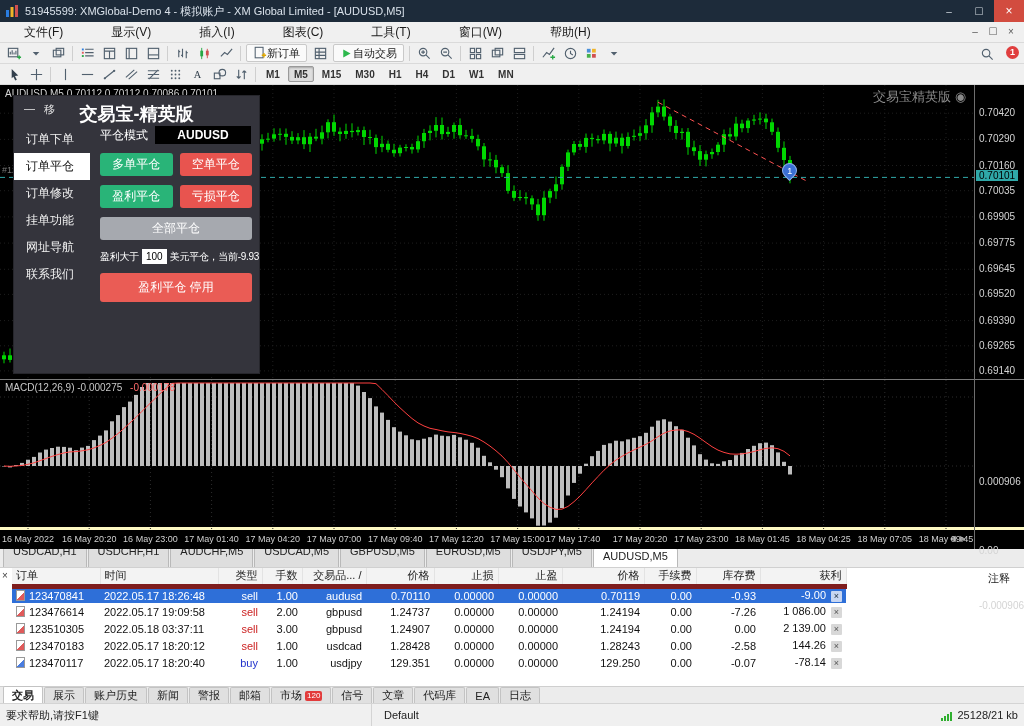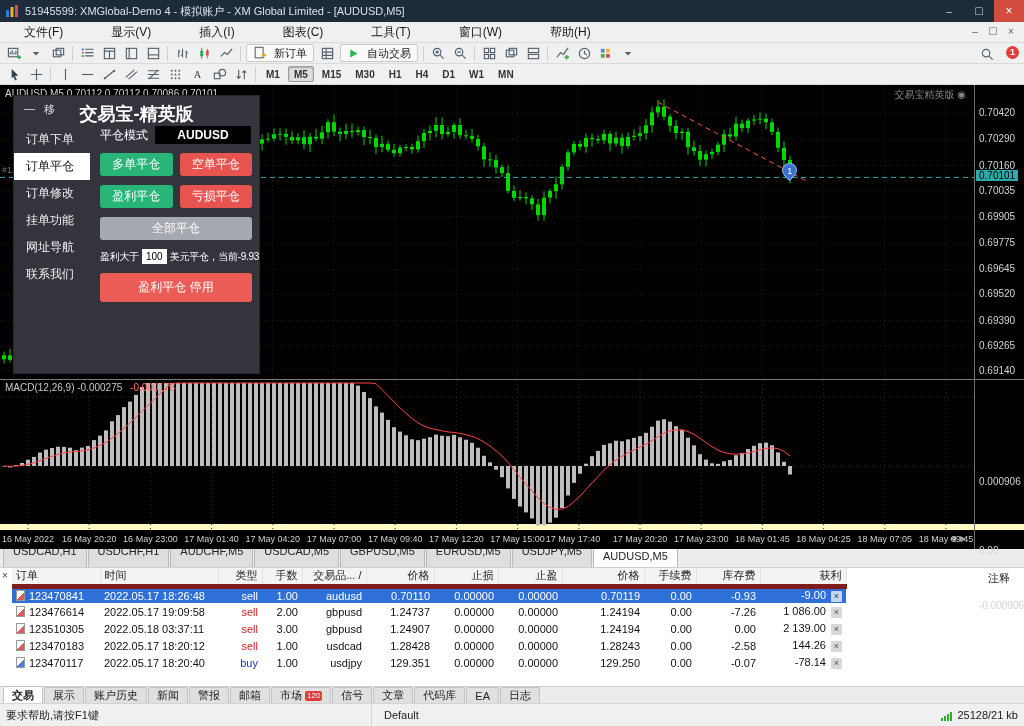--- a/index.html
+++ b/index.html
@@ -13,48 +13,48 @@
   .wc{width:30px;height:22px;display:flex;align-items:center;justify-content:center;font-size:10px;color:#cfd6dd;}
   .wc.close{background:#d24c3f;color:#fff;font-size:12px;}
   
   .menubar{height:21px;background:#f0f0f0;border-bottom:1px solid #dadada;display:flex;align-items:center;font-size:12px;color:#1a1a1a;position:relative;}
   .mitem{padding:0 24px;height:100%;display:flex;align-items:center;cursor:default;}
   .mdi{position:absolute;right:4px;top:0;display:flex;color:#5a5a5a;font-size:10px;}
   .mdi span{width:18px;text-align:center;line-height:20px;}
   
   .toolbar{height:21px;background:#f0f0f0;border-bottom:1px solid #dadada;display:flex;align-items:center;padding-left:3px;position:relative;}
   .tb{display:inline-flex;align-items:center;justify-content:center;width:22px;height:18px;border-radius:2px;}
-  .tbl{display:inline-flex;align-items:center;gap:7px;padding:0 6px;height:18px;font-size:11px;color:#222;border:1px solid #c9c9c9;border-radius:2px;background:#fafafa;margin:0 2px;}
+  .tbl{display:inline-flex;align-items:center;gap:0;padding:0 6px;height:18px;font-size:11px;color:#222;border:1px solid #c9c9c9;border-radius:2px;background:#fafafa;margin:0 2px;}
   .sep{width:1px;height:15px;background:#cfcfcf;margin:0 3px;}
   .s{stroke:#51606e;fill:none;stroke-width:1.2;}
   .badge{position:absolute;right:5px;top:3px;background:#e03e3e;color:#fff;border-radius:8px;font-size:9px;padding:0 4px;height:13px;line-height:13px;font-weight:bold;}
   .searchbtn{position:absolute;right:26px;top:2px;}
   .tf{padding:0 5px;height:16px;line-height:15px;font-size:10px;font-weight:bold;color:#333;margin:0 1px;border:1px solid transparent;border-radius:2px;}
   .tf.active{background:#dfdfdf;border-color:#9a9a9a;box-shadow:inset 0 1px 2px rgba(0,0,0,.25);}
   
   .chart-area{position:relative;height:464px;background:#000;}
   .main-pane{position:relative;height:295px;border-bottom:1px solid #7a7a7a;}
-  .macd-pane{position:relative;height:150px;border-bottom:6px solid #fef9c3;}
+  .macd-pane{position:relative;height:150px;border-bottom:3px solid #fef9c3;}
   .time-axis{position:relative;height:19px;color:#d0d0d0;font-size:9px;}
   svg.layer{position:absolute;left:0;top:0;display:block;}
   .gv,.gh{stroke:#1e1e1e;stroke-dasharray:1,3;}
   .gvm,.ghm{stroke:#2d2d2d;stroke-dasharray:1,3;}
   .wick{stroke:#00d800;stroke-width:1;}
   .cbody{fill:#00d800;}
   .trend{stroke:#ff5252;stroke-width:1;stroke-dasharray:5,4;}
   .bid{stroke:#2fa8a8;stroke-width:1;stroke-dasharray:5,4;}
   .hist{fill:#bdbdbd;}
   .sig{fill:none;stroke:#ff4040;stroke-width:1;}
   .price-axis{position:absolute;top:0;right:0;width:49px;height:464px;font-size:10px;color:#d4d4d4;z-index:4;}
   .axis-line{position:absolute;top:0;right:49px;width:1px;height:464px;background:#6e6e6e;z-index:4;}
   .plabel{position:absolute;left:4px;white-space:nowrap;}
   .ptag{position:absolute;left:1px;background:#2fa8a8;color:#000;padding:0 3px;font-size:10px;z-index:5;}
   .mlabel{position:absolute;left:4px;white-space:nowrap;}
   .ohlc{position:absolute;left:5px;top:3px;font-size:10px;color:#d4d4d4;z-index:3;}
-  .wmark{position:absolute;right:58px;top:3px;font-size:10px;color:#8a8a8a;z-index:3;}
+  .wmark{position:absolute;right:58px;top:3px;font-size:13px;color:#8a8a8a;z-index:3;}
   .omark{position:absolute;left:2px;top:80px;font-size:9px;color:#777;z-index:3;}
   .macd-head{position:absolute;left:5px;top:2px;font-size:10px;color:#c8c8c8;z-index:3;}
   .macd-head .sv{color:#ff6b6b;margin-left:5px;}
   .tlabel{position:absolute;top:4px;transform:translateX(-50%);white-space:nowrap;}
   .scrollers{position:absolute;right:54px;top:4px;color:#9a9a9a;font-size:8px;letter-spacing:4px;}
   .pin{position:absolute;width:15px;height:15px;border-radius:50% 50% 50% 0;background:#3b6fd4;border:1px solid #8fb0ea;color:#fff;font-size:9px;display:flex;align-items:center;justify-content:center;z-index:6;transform:rotate(-45deg);}
   .pin span{transform:rotate(45deg);}
   
   .tpanel{position:absolute;left:14px;top:11px;width:245px;height:277px;background:#34343c;z-index:10;color:#fff;font-size:12px;box-shadow:0 0 0 1px #26262c;}
   .tp-head{height:28px;position:relative;}

